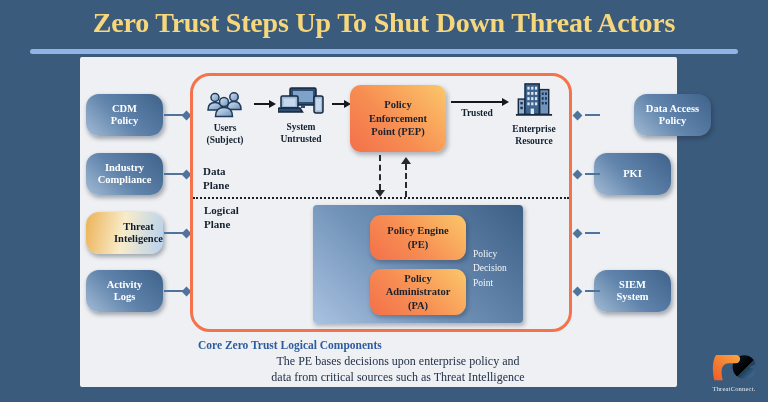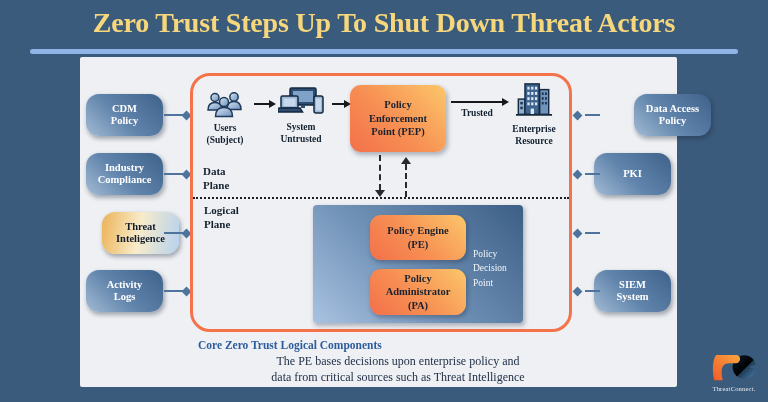--- a/index.html
+++ b/index.html
@@ -86,21 +86,21 @@
 
   <div class="title">Zero Trust Steps Up To Shut Down Threat Actors</div>
   <div class="rule"></div>
 
   <div class="panel">
 
     <div class="src" style="left:6px;top:37px;"><span>CDM
 Policy</span></div>
     <div class="src" style="left:6px;top:96px;"><span>Industry
 Compliance</span></div>
-    <div class="src highlight" style="left:22px;top:155px;"><span>Threat
+    <div class="src highlight" style="left:6px;top:155px;justify-content:flex-end;"><span>Threat
 Inteligence</span></div>
     <div class="src" style="left:6px;top:213px;"><span>Activity
 Logs</span></div>
 
     <div class="conn toright" style="left:84px;top:54px;">
         <span class="cline"></span>
         <span class="cdia"></span>
       </div>
     <div class="conn toright" style="left:84px;top:113px;">
         <span class="cline"></span>

